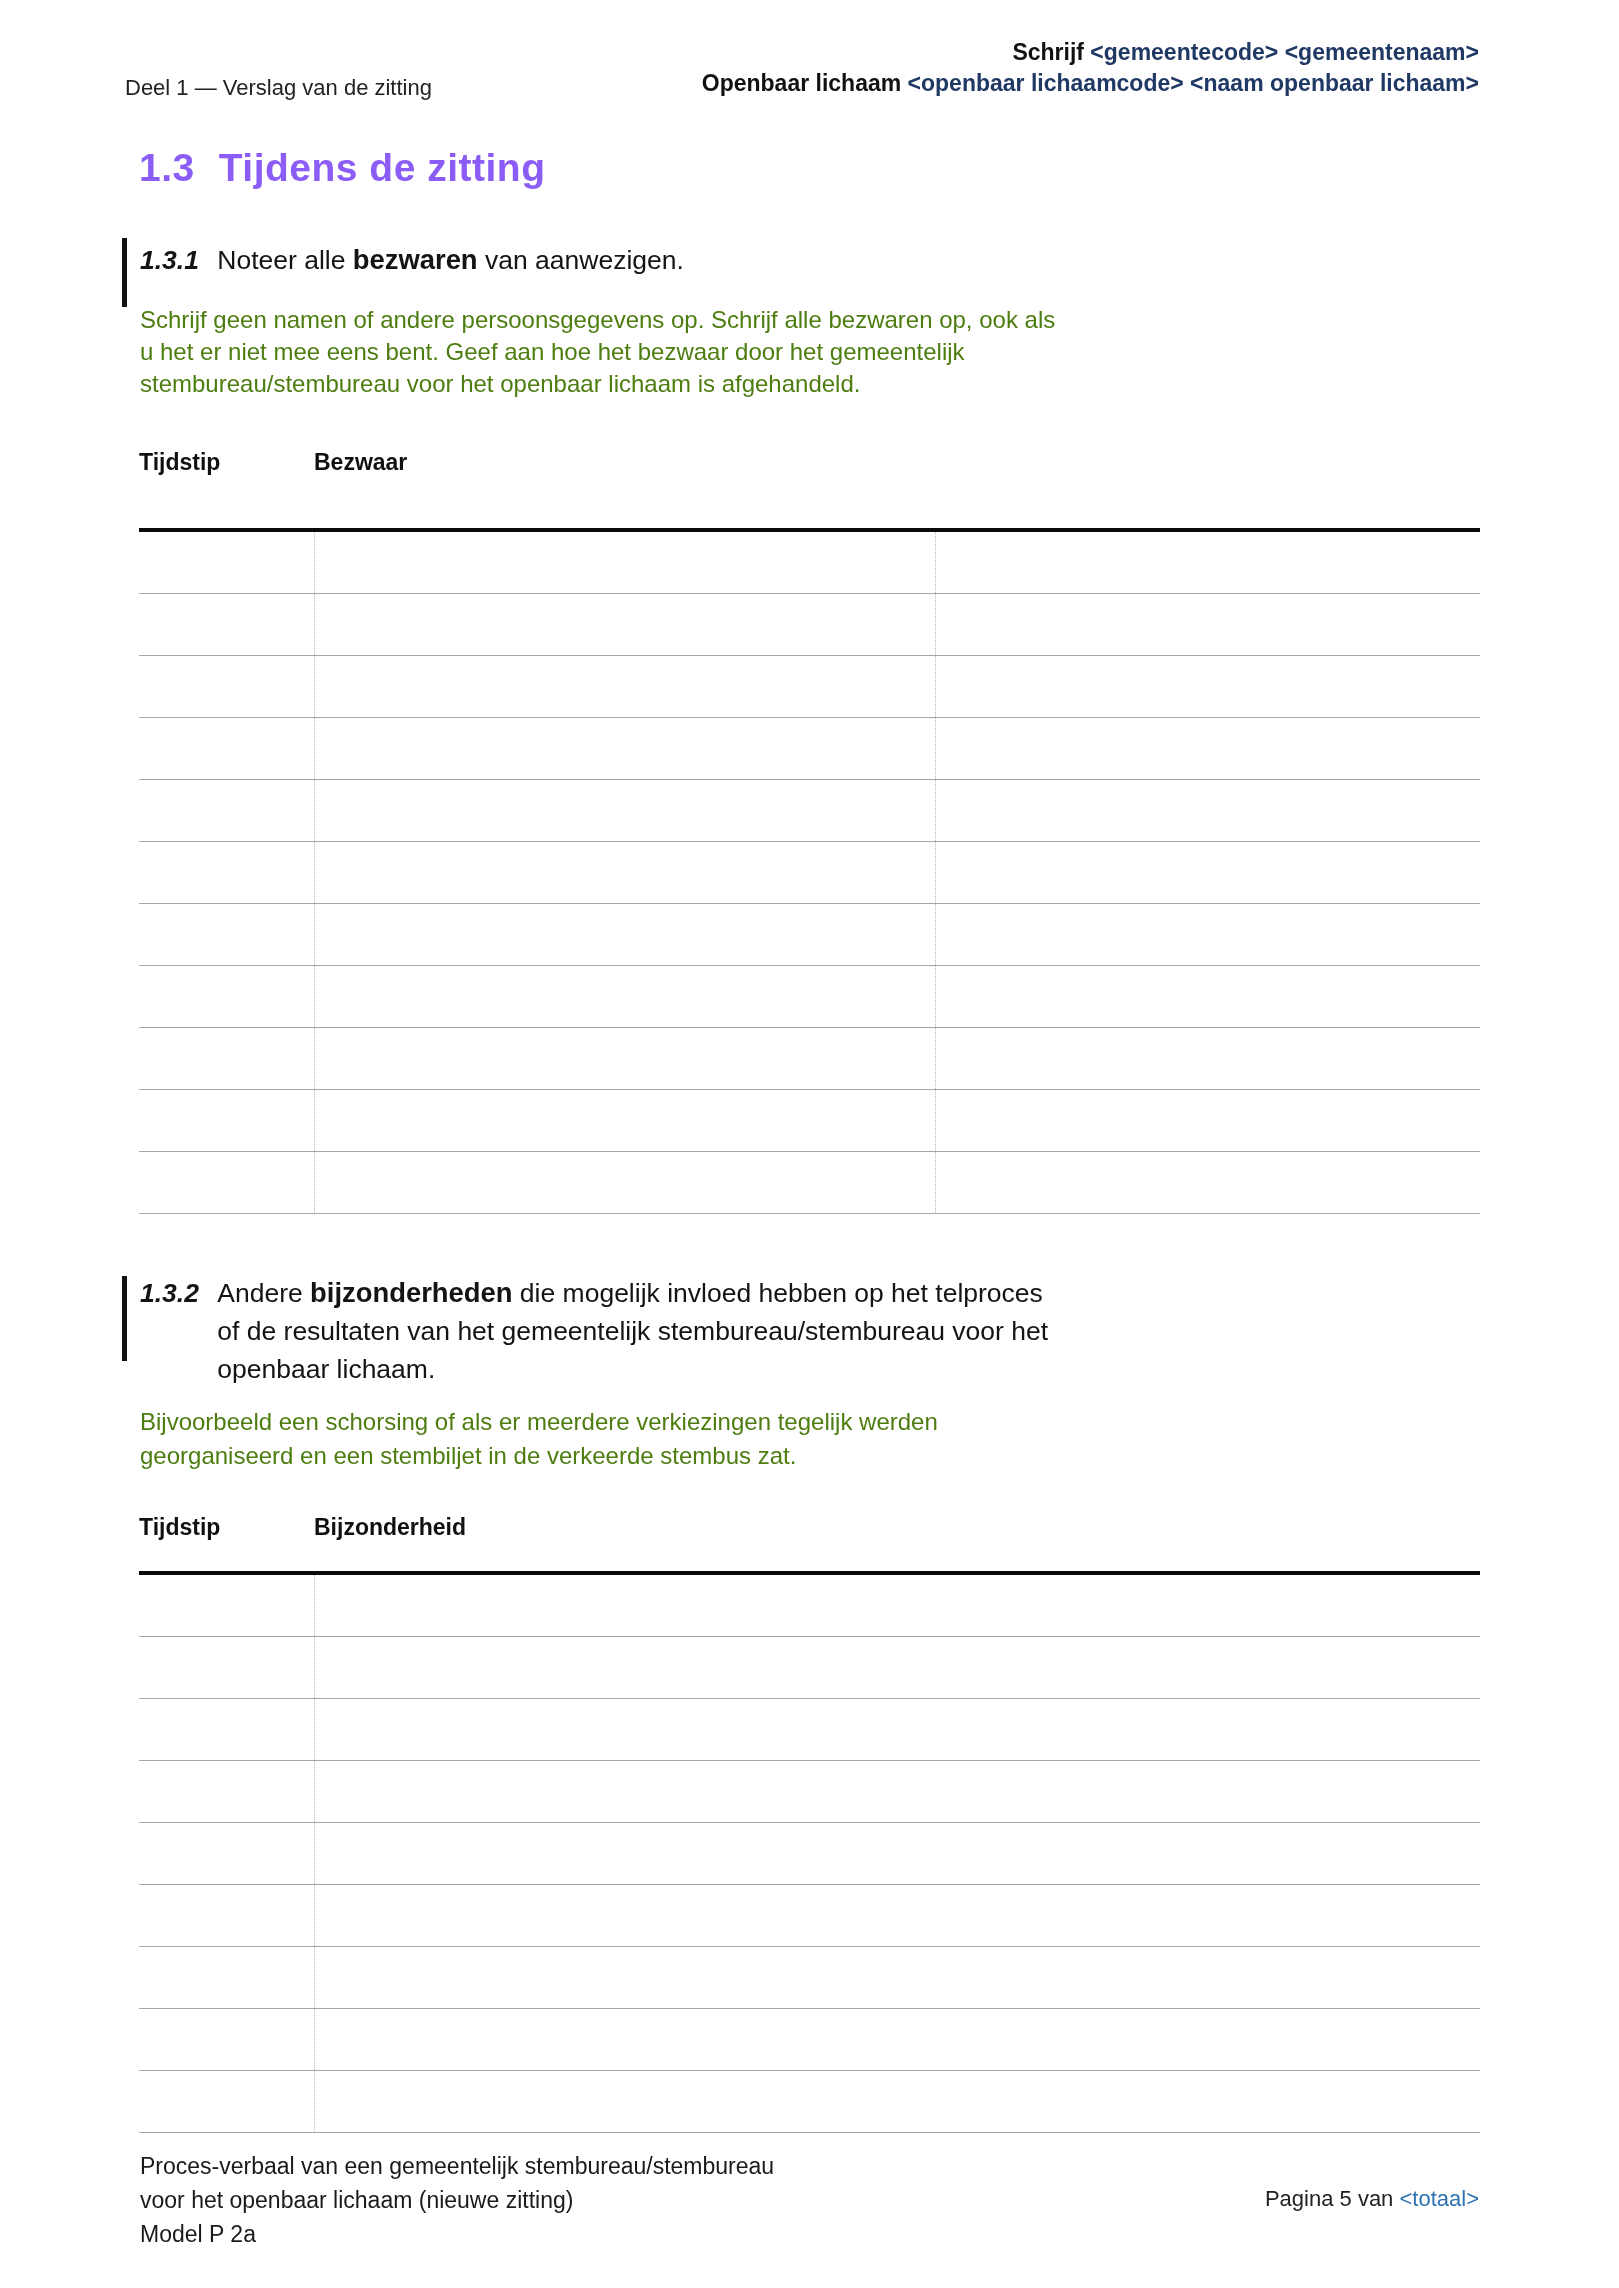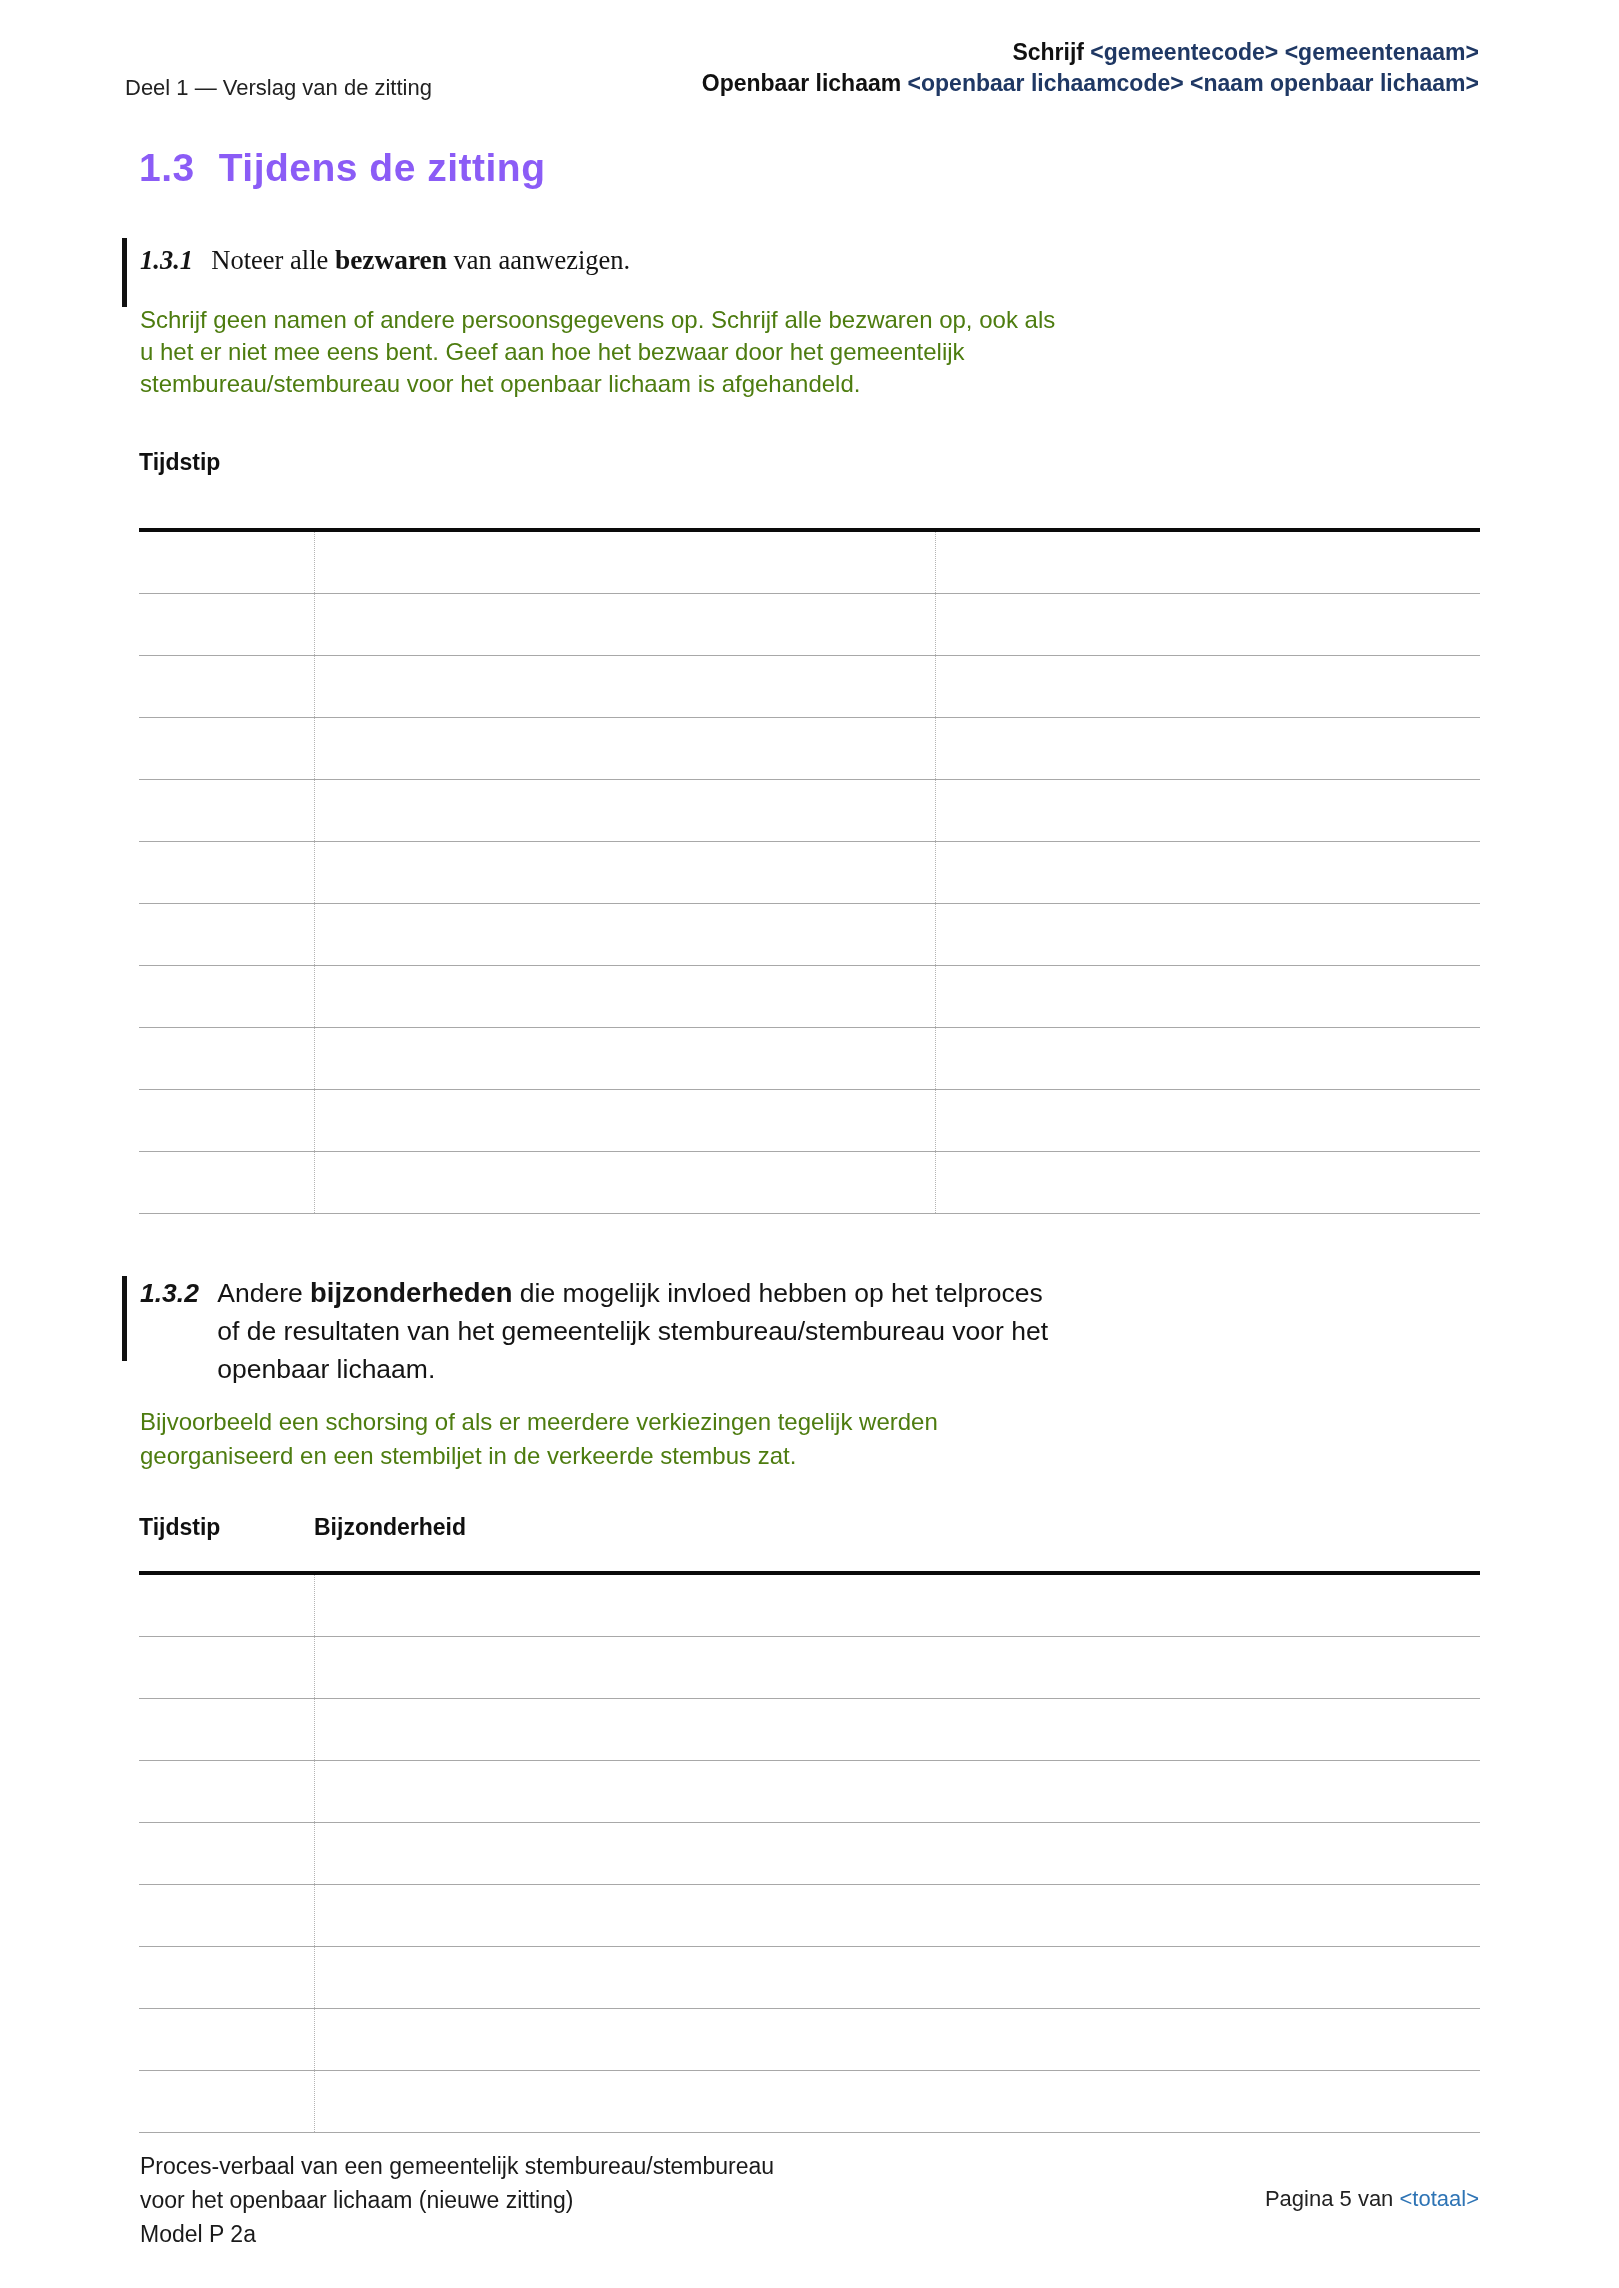--- a/index.html
+++ b/index.html
@@ -30,21 +30,21 @@
   .h1 .h1-num{margin-right:24px;}
   
   .sec-bar{position:absolute;left:122px;width:4.6px;background:#111;}
   .bar-131{top:238px;height:69px;}
   .bar-132{top:1276px;height:85px;}
   .sec-head{
     position:absolute;left:140px;
     font-size:26.5px;color:#141414;line-height:38px;
     display:flex;align-items:flex-start;
   }
-  .sec-131{top:241px;font-family:Liberation Serif, serif;}
+  .sec-131{top:241px;}
   .sec-132{top:1274px;width:914px;}
   .sec-num{font-weight:bold;font-style:italic;margin-right:18.3px;white-space:nowrap;}
   .sec-emph{font-weight:bold;font-size:27.4px;}
   .sec-text{max-width:850px;}
   
   .note{
     position:absolute;left:140px;
     font-size:24px;line-height:32px;color:#4d7c0f;
   }
   .note-131{top:304px;}
@@ -112,20 +112,21 @@
 
   <div class="note note-131">
     <div>Schrijf geen namen of andere persoonsgegevens op. Schrijf alle bezwaren op, ook als</div>
     <div>u het er niet mee eens bent. Geef aan hoe het bezwaar door het gemeentelijk</div>
     <div>stembureau/stembureau voor het openbaar lichaam is afgehandeld.</div>
   </div>
 
   <div class="tbl tbl-131">
     <div class="tbl-head">
       <div class="th">Tijdstip</div>
+      <div class="th">Bezwaar</div>
     </div>
     <div class="tbl-body">
         <div class="tbl-row">
           <div class="tbl-cell"></div>
           <div class="tbl-cell"></div>
           <div class="tbl-cell"></div>
         </div>
         <div class="tbl-row">
           <div class="tbl-cell"></div>
           <div class="tbl-cell"></div>

